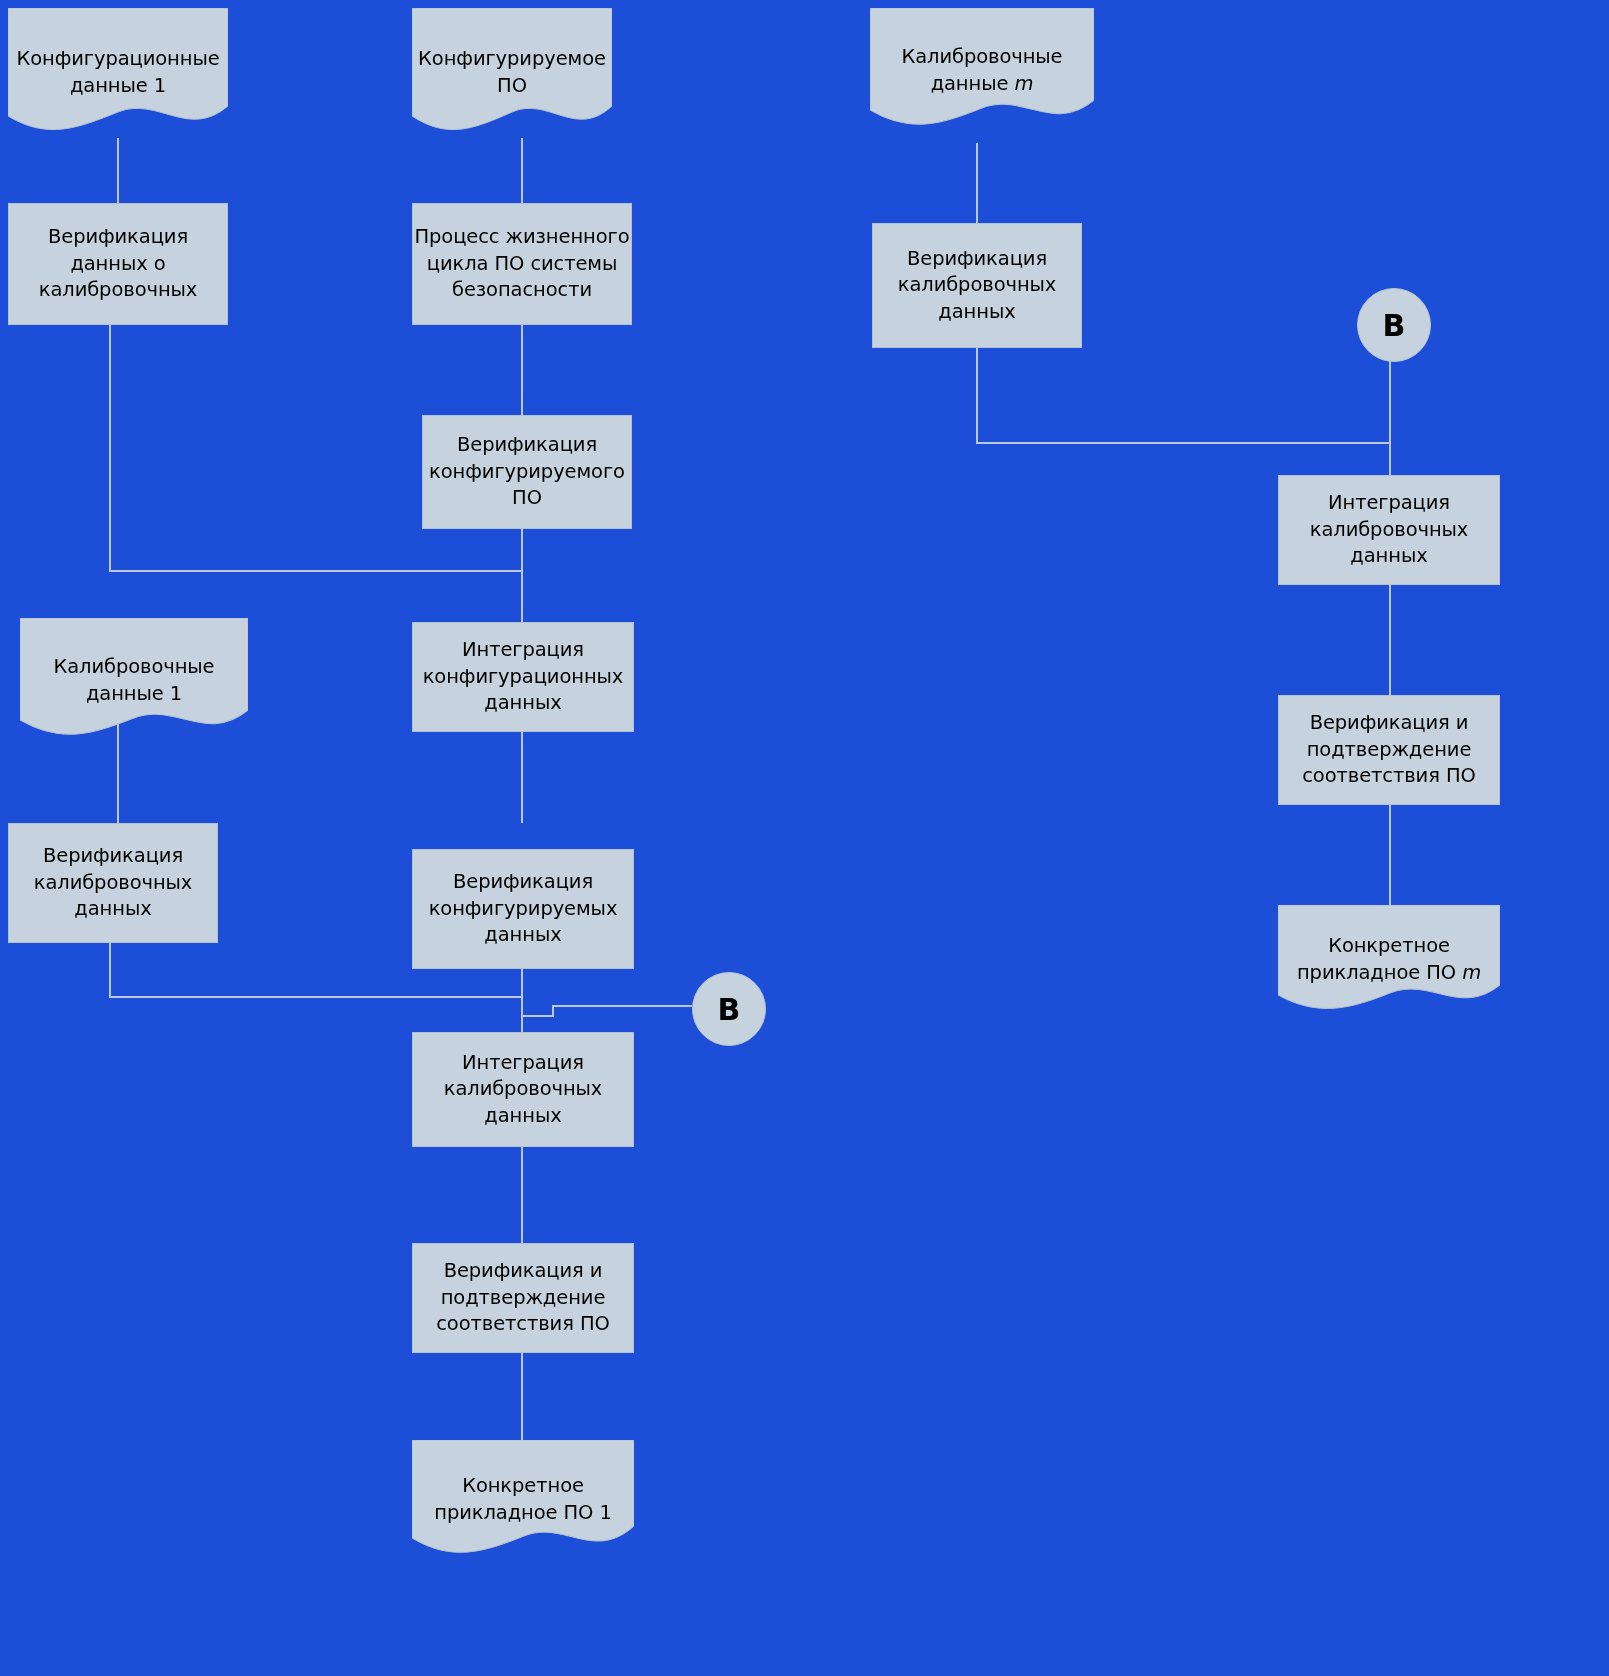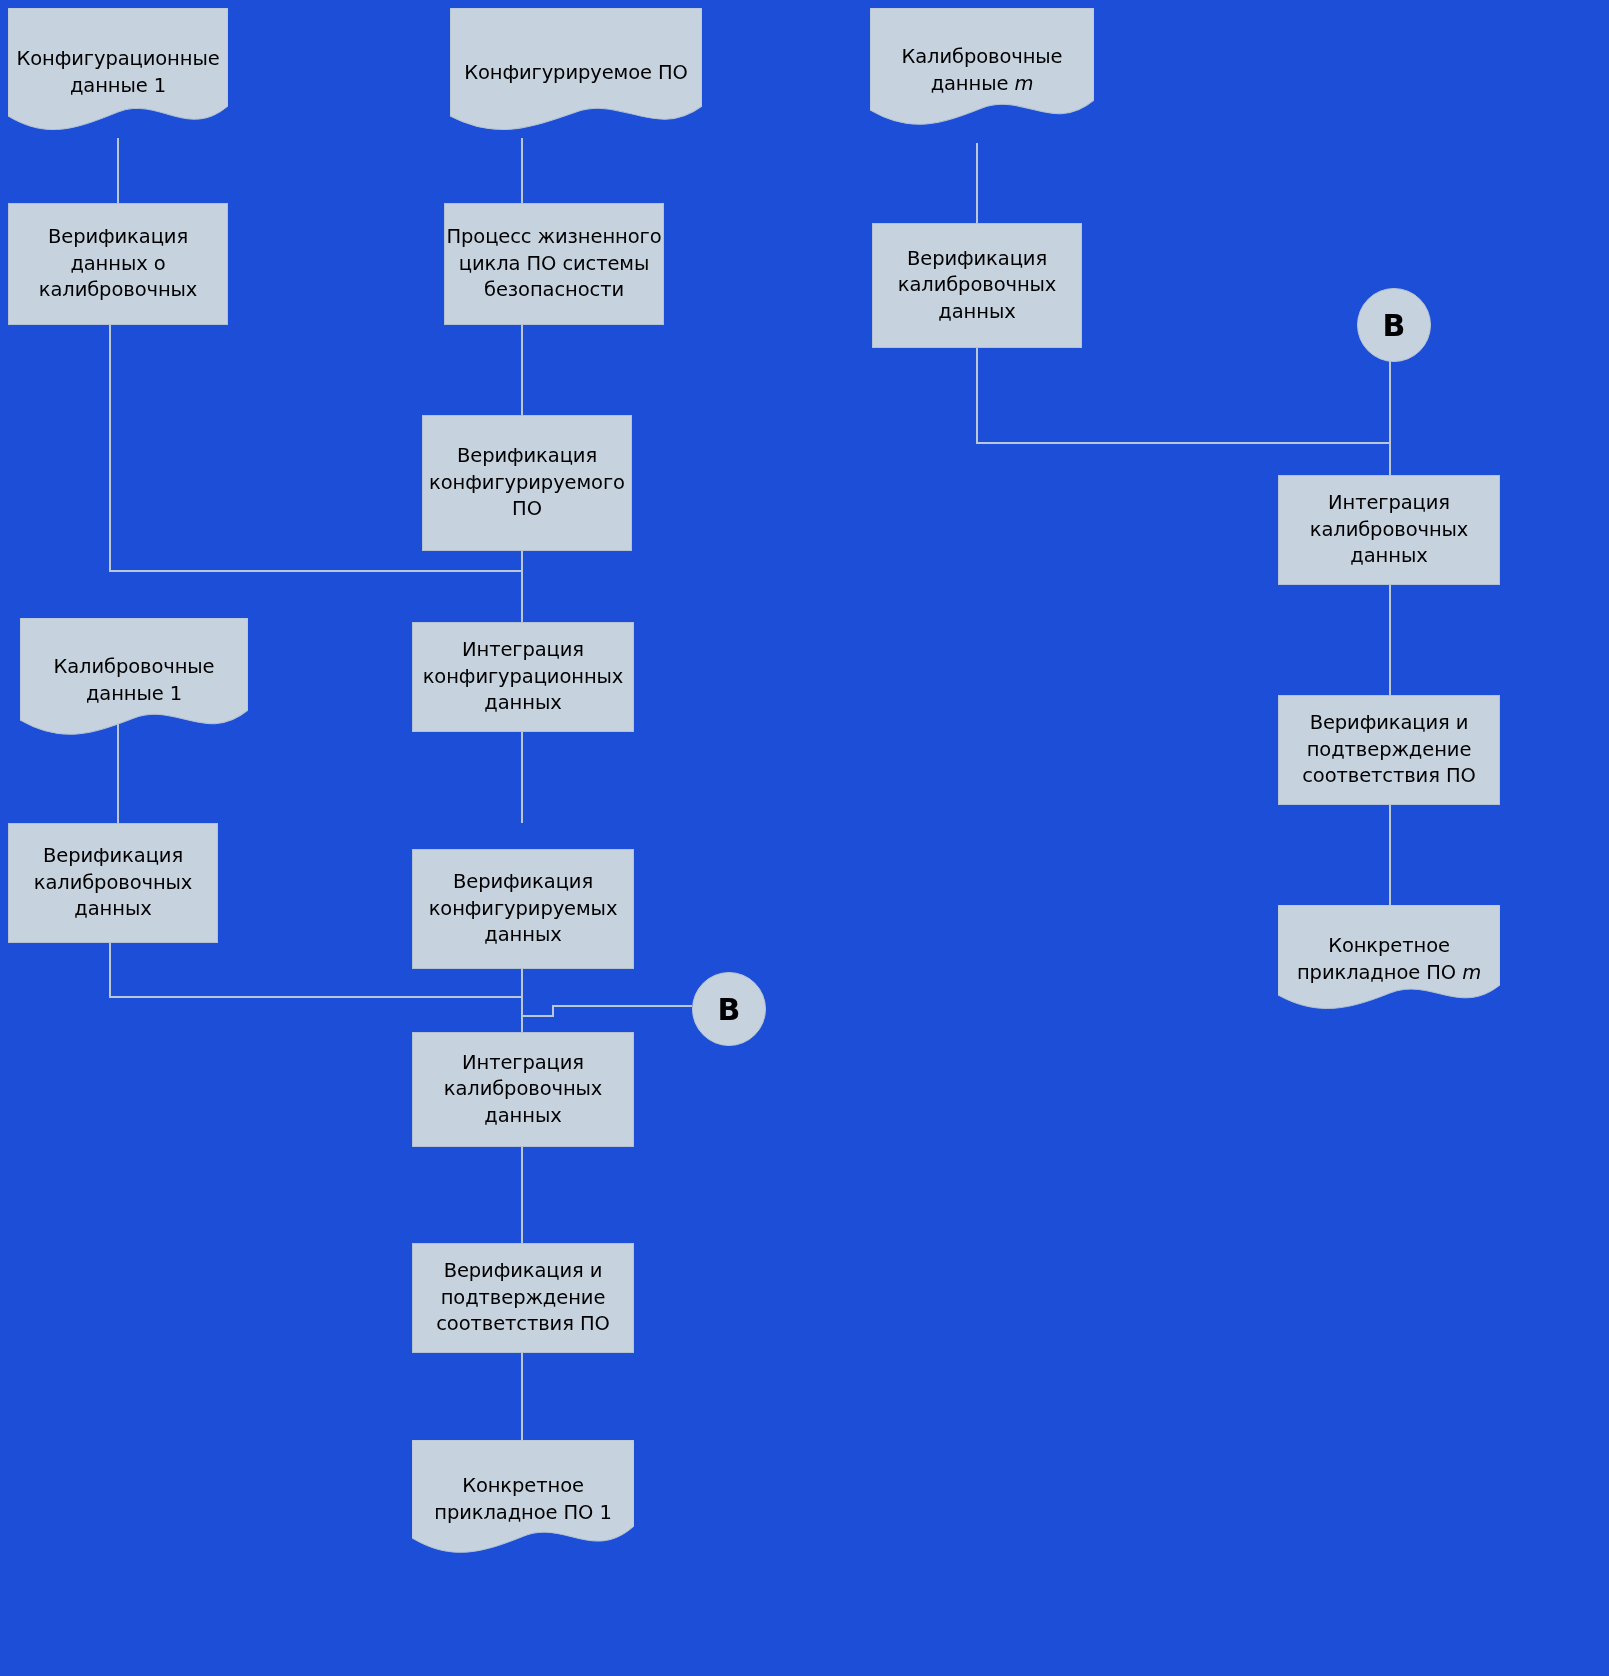--- a/index.html
+++ b/index.html
@@ -120,21 +120,21 @@
     </g>
   </svg>
 
   <div class="node docnode" style="left:8px; top:8px; width:220px; height:130px;">
     <svg class="doc-shape" viewBox="0 0 220 130" preserveAspectRatio="none">
       <path d="M0,0 L220,0 L220,98 C180,132 150,88 110,104 C70,120 40,132 0,108 Z" fill="#c6d3df" stroke="#b3c2d2" stroke-width="1"></path>
     </svg>
     <div class="doc-label">Конфигурационные данные 1</div>
   </div>
 
-  <div class="node docnode" style="left:412px; top:8px; width:252px; height:130px;margin-left:38px;">
+  <div class="node docnode" style="left:412px; top:8px; width:200px; height:130px;">
     <svg class="doc-shape" viewBox="0 0 220 130" preserveAspectRatio="none">
       <path d="M0,0 L220,0 L220,98 C180,132 150,88 110,104 C70,120 40,132 0,108 Z" fill="#c6d3df" stroke="#b3c2d2" stroke-width="1"></path>
     </svg>
     <div class="doc-label">Конфигурируемое ПО</div>
   </div>
 
   <div class="node docnode" style="left:870px; top:8px; width:224px; height:125px;">
     <svg class="doc-shape" viewBox="0 0 220 125" preserveAspectRatio="none">
       <path d="M0,0 L220,0 L220,92 C180,126 150,84 110,100 C70,116 40,126 0,102 Z" fill="#c6d3df" stroke="#b3c2d2" stroke-width="1"></path>
     </svg>
@@ -159,29 +159,29 @@
     <svg class="doc-shape" viewBox="0 0 222 120" preserveAspectRatio="none">
       <path d="M0,0 L222,0 L222,86 C182,122 152,80 112,96 C72,112 40,122 0,98 Z" fill="#c6d3df" stroke="#b3c2d2" stroke-width="1"></path>
     </svg>
     <div class="doc-label">Конкретное прикладное ПО 1</div>
   </div>
 
   <div class="node process" style="left:8px; top:203px; width:220px; height:122px;">
     <span>Верификация данных о калибровочных</span>
   </div>
 
-  <div class="node process" style="left:412px; top:203px; width:220px; height:122px;margin-left:32px;">
+  <div class="node process" style="left:412px; top:203px; width:220px; height:122px;">
     <span>Процесс жизненного цикла ПО системы безопасности</span>
   </div>
 
   <div class="node process" style="left:872px; top:223px; width:210px; height:125px;">
     <span>Верификация калибровочных данных</span>
   </div>
 
-  <div class="node process" style="left:422px; top:415px; width:210px; height:136px;">
+  <div class="node process" style="left:422px; top:415px; width:210px; height:114px;">
     <span>Верификация конфигурируемого ПО</span>
   </div>
 
   <div class="node process" style="left:1278px; top:475px; width:222px; height:110px;">
     <span>Интеграция калибровочных данных</span>
   </div>
 
   <div class="node process" style="left:412px; top:622px; width:222px; height:110px;text-align:center;">
     <span>Интеграция конфигурационных данных</span>
   </div>

